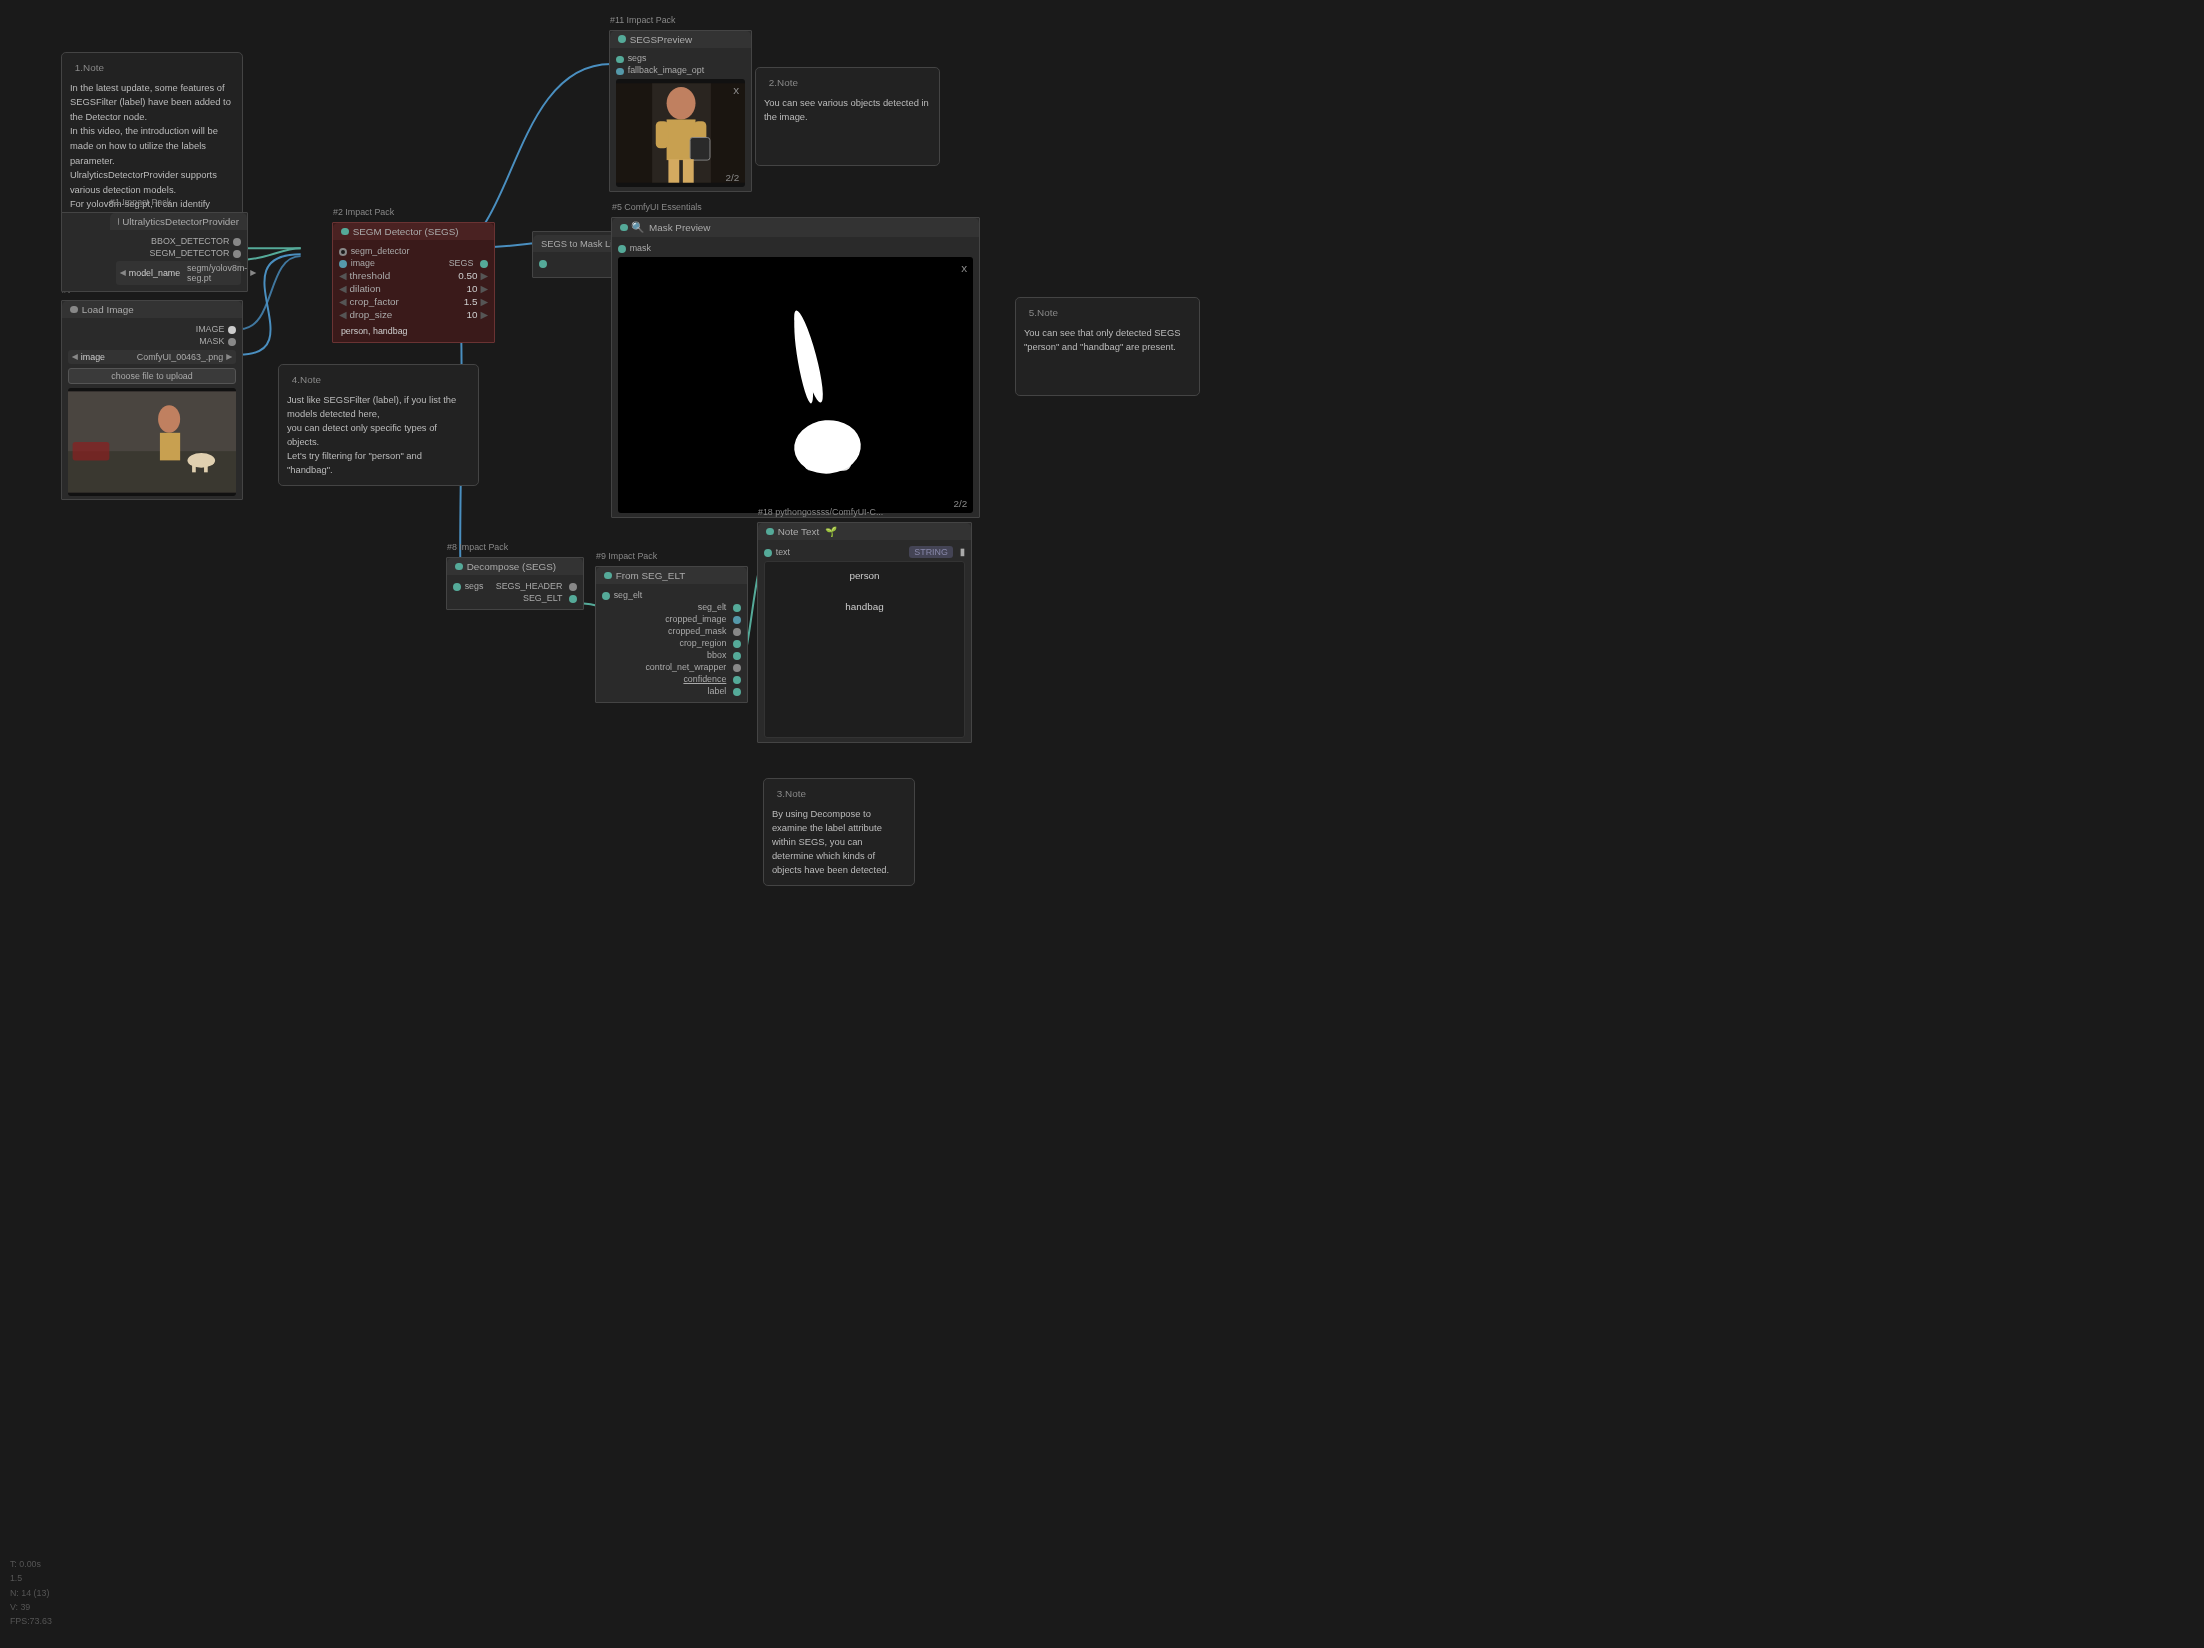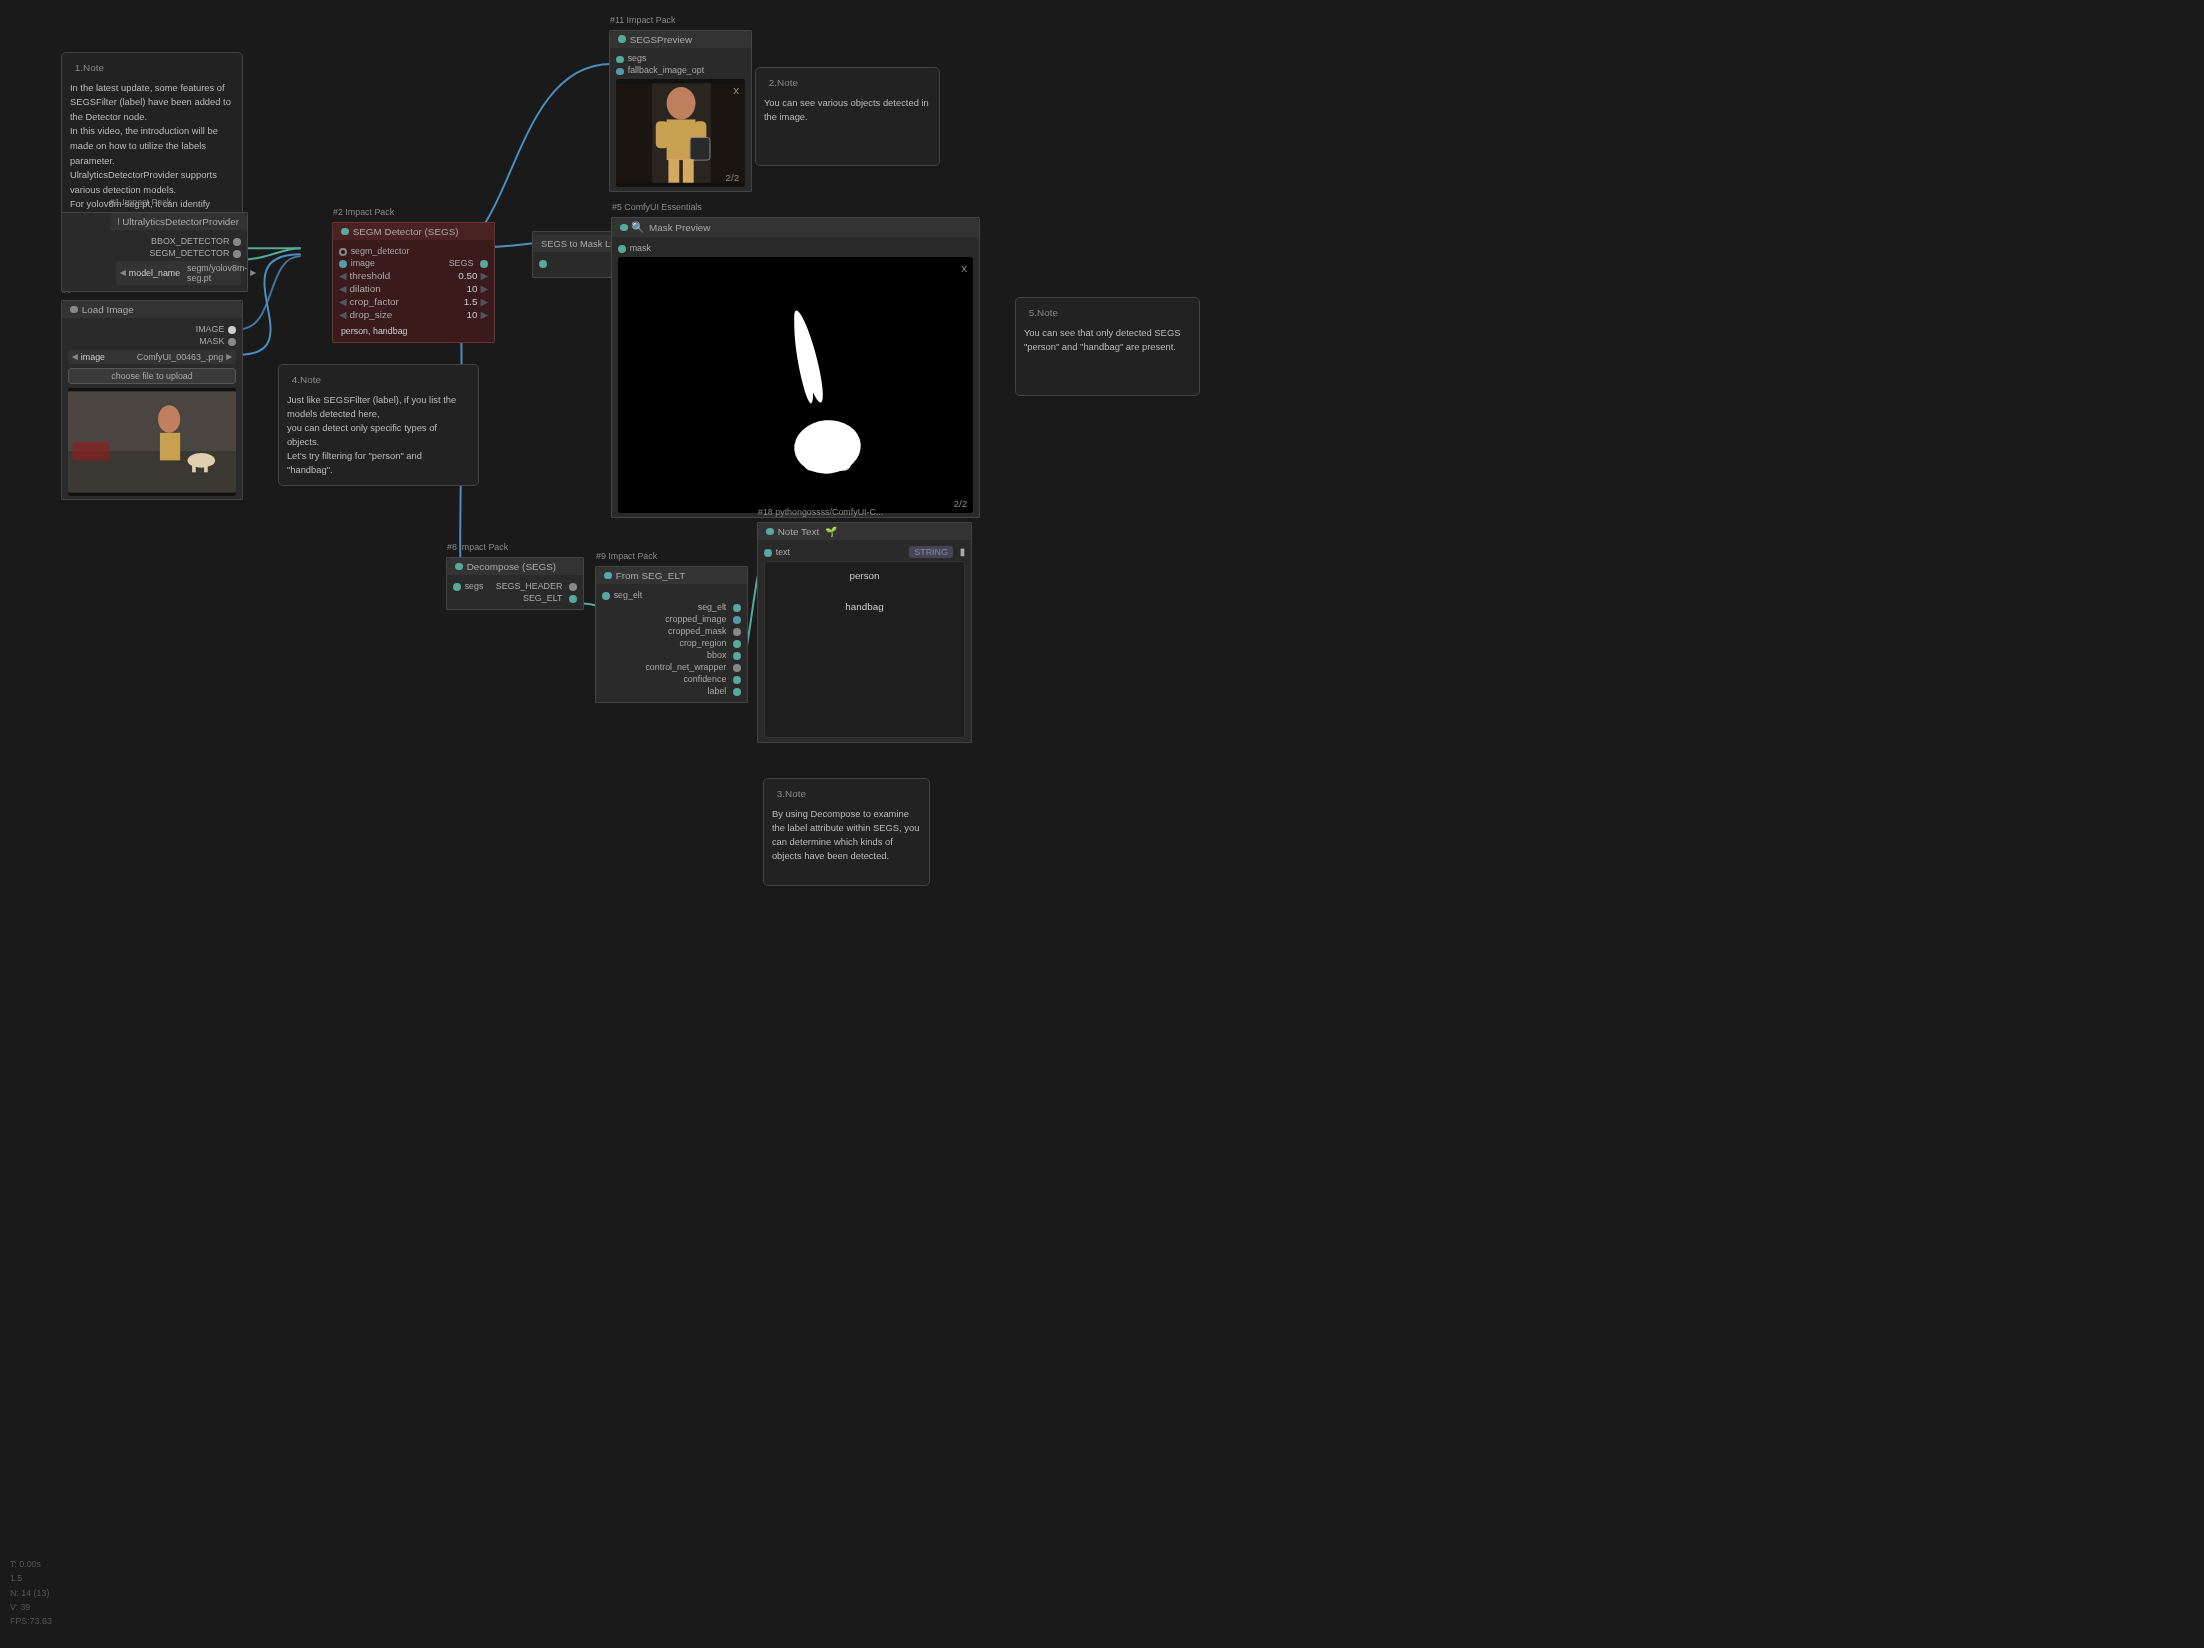--- a/index.html
+++ b/index.html
@@ -529,21 +529,21 @@
       </div>
       <div class="node-row">
         <span style="flex:1; text-align:right; font-size:8.9px; color:#aaa;">bbox</span>
         <span class="port green" style="margin-left:3px;"></span>
       </div>
       <div class="node-row">
         <span style="flex:1; text-align:right; font-size:8.9px; color:#aaa;">control_net_wrapper</span>
         <span class="port" style="border-color:#888; background:#888; margin-left:3px;"></span>
       </div>
       <div class="node-row">
-        <span style="flex:1; text-align:right; font-size:8.9px; color:#aaa;">confidence</span>
+        <span style="flex:1; text-align:right; font-size:8.9px; color:#aaa;text-decoration:underline;">confidence</span>
         <span class="port green" style="margin-left:3px;"></span>
       </div>
       <div class="node-row">
         <span style="flex:1; text-align:right; font-size:8.9px; color:#aaa;">label</span>
         <span class="port green" style="margin-left:3px;"></span>
       </div>
     </div>
   </div>
 
   <div class="node" style="left:757px; top:522px; width:215px;">
@@ -564,21 +564,21 @@
         </span>
         <span style="font-size:9.9px; color:#aaa; margin-left:3px;">▮</span>
       </div>
 
       <div class="show-text-area" style="margin-top:3.9px; white-space:pre-wrap; min-height:177px;">person
 
 handbag</div>
     </div>
   </div>
 
-  <div class="note-node" style="left:763px; top:778px; width:167px; min-height:108px;">
+  <div class="note-node" style="left:763px; top:778px; width:152px; min-height:108px;">
     <div class="note-header">
       <span class="dot"></span>
       <span>3.Note</span>
     </div>
     <div style="font-size:9.4px; color:#bbb;">By using Decompose to examine the label attribute within SEGS,
 you can determine which kinds of objects have been detected.</div>
   </div>
 
   <div class="stats">
     <div>T: 0.00s</div>

